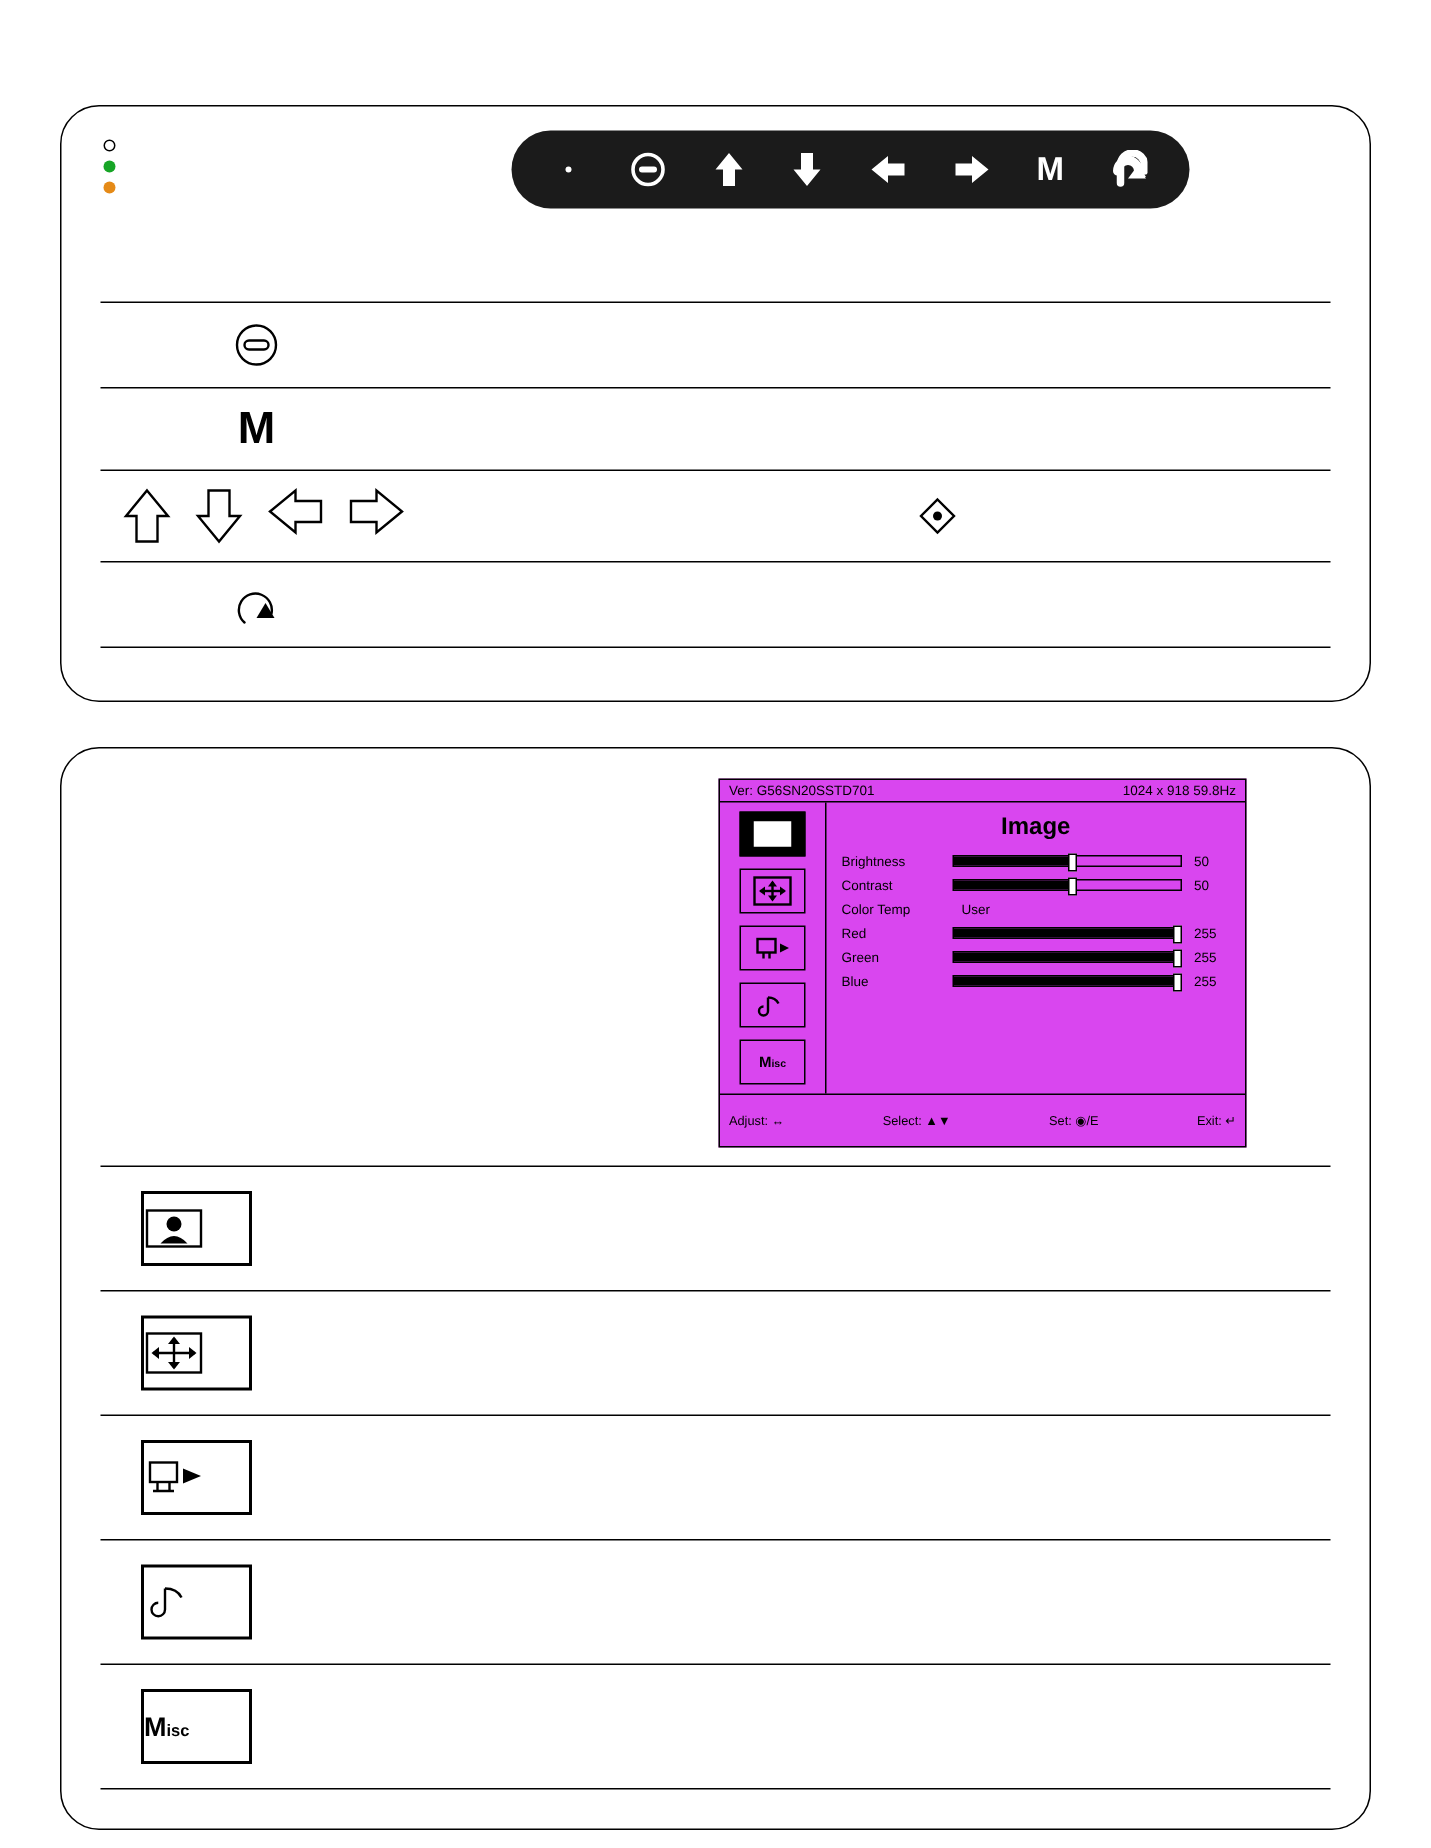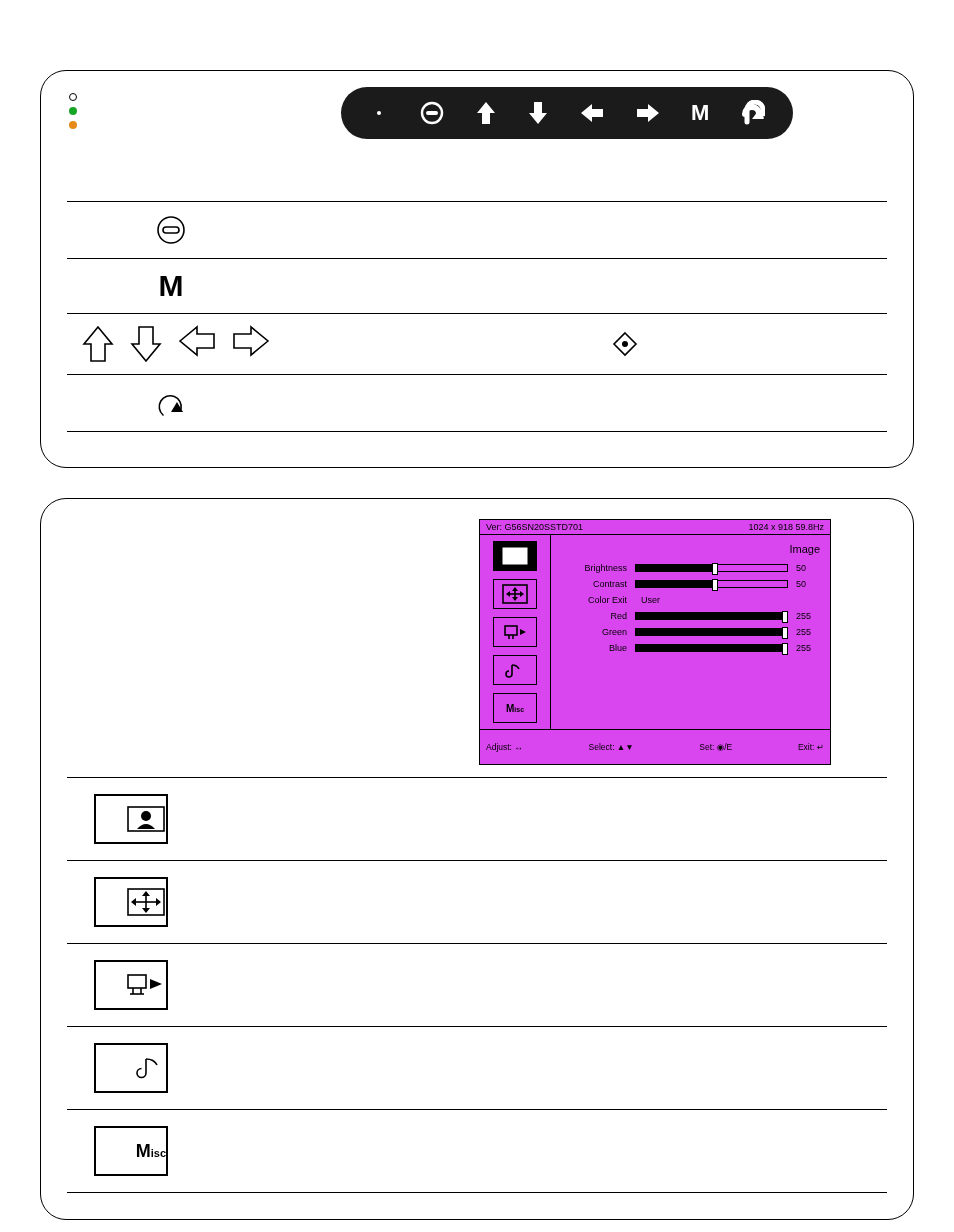--- a/index.html
+++ b/index.html
@@ -17,31 +17,31 @@
 .led.g{background:#17a526}
 .led.o{background:#e58a17}
 .osd{width:350px;border:1px solid #000;font-family:Arial,Helvetica,sans-serif;font-size:10px;color:#000;margin-left:auto;margin-right:56px;margin-top:6px;margin-bottom:12px;background:#d946ef}
 .osd .hdr{display:flex;justify-content:space-between;border-bottom:1px solid #000;padding:2px 6px;font-size:9px}
 .osd .body{display:flex}
 .osd .tabs{width:70px;border-right:1px solid #000;display:flex;flex-direction:column;align-items:center;padding:6px 0;gap:8px}
 .ticon{border:1px solid #000;width:42px;height:28px;display:flex;align-items:center;justify-content:center}
 .ticon.sel{background:#000}
 .ticon.sel svg *{stroke:#fff;fill:#fff}
 .osd .content{flex:1;padding:4px 10px 2px 10px}
-.osd .title{text-align:right;font-weight:normal;margin:4px 0 8px 0;font-size:11px}
+.osd .title{text-align:center;font-weight:bold;margin:4px 0 8px 0;font-size:16px}
 .osd .line{display:flex;align-items:center;gap:8px;margin:6px 0;font-size:9px}
-.osd .lbl{width:66px;text-align:right}
+.osd .lbl{width:66px;}
 .osd .bar{flex:1;height:6px;border:1px solid #000;position:relative}
 .osd .bar .fill{position:absolute;left:0;top:0;bottom:0;background:#000}
 .osd .bar .knob{position:absolute;top:-2px;width:4px;height:10px;border:1px solid #000;background:#fff}
 .osd .val{width:24px;text-align:left}
 .osd .ftr{border-top:1px solid #000;display:flex;justify-content:space-between;padding:12px 6px;font-size:8.5px}
 .mid{flex:1}
 svg .st{stroke:#000;fill:none;stroke-width:1.6}
-.largeIcon{border:2px solid #000;width:70px;height:46px;display:flex;align-items:center;justify-content:flex-end}
+.largeIcon{border:2px solid #000;width:70px;height:46px;display:flex;align-items:center;justify-content:flex-start}
 .stackRow{border-bottom:1.5px solid #000;padding:16px 4px;display:flex;align-items:center}
 .stackRow .iconbox{width:120px;display:flex;justify-content:center}
 .panel2{padding-top:14px}
 </style>
 </head>
 <body>
 
 <div class="page">
 
 <div class="card panel1">
@@ -194,21 +194,21 @@
         </div>
         <div class="line">
           <span class="lbl">Contrast</span>
           <span class="bar">
                 <span class="fill" style="width:50%"></span>
                 <span class="knob" style="left:50%"></span>
               </span>
           <span class="val">50</span>
         </div>
         <div class="line">
-          <span class="lbl">Color Exit</span>
+          <span class="lbl">Color Temp</span>
           <span style="padding-left:6px">User</span>
         </div>
         <div class="line">
           <span class="lbl">Red</span>
           <span class="bar">
                 <span class="fill" style="width:100%"></span>
                 <span class="knob" style="left:calc(100% - 5px)"></span>
               </span>
           <span class="val">255</span>
         </div>

